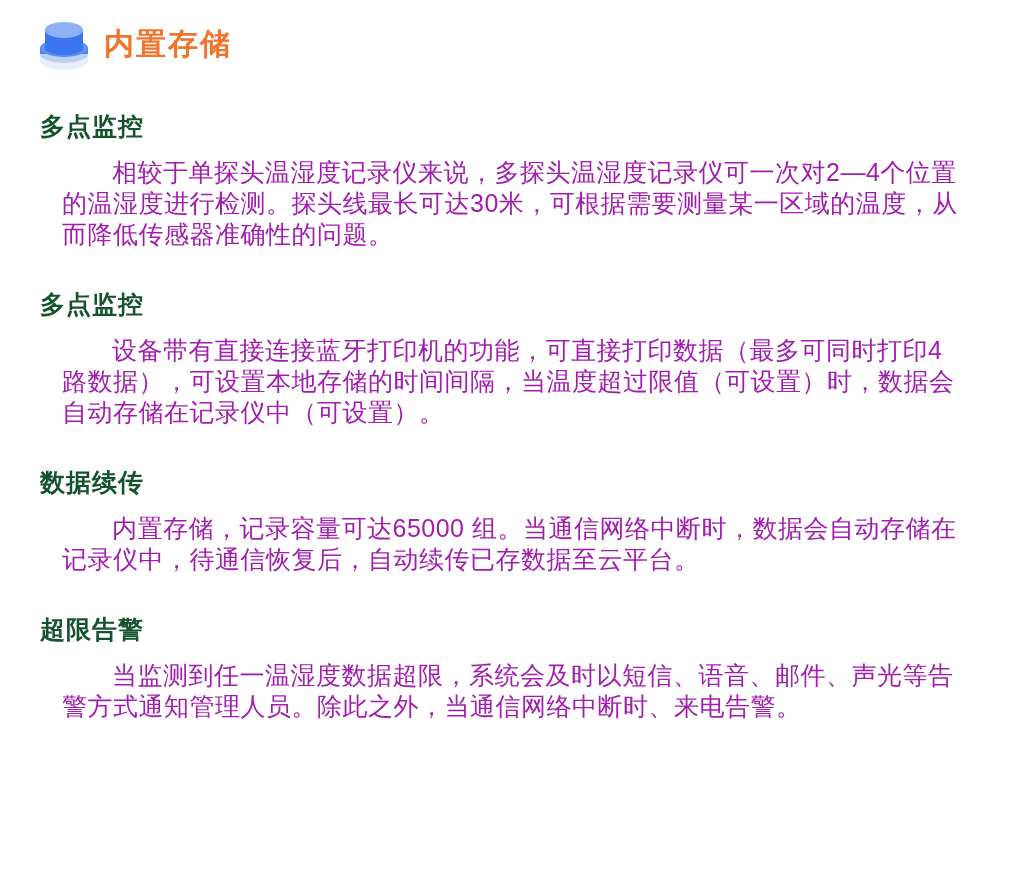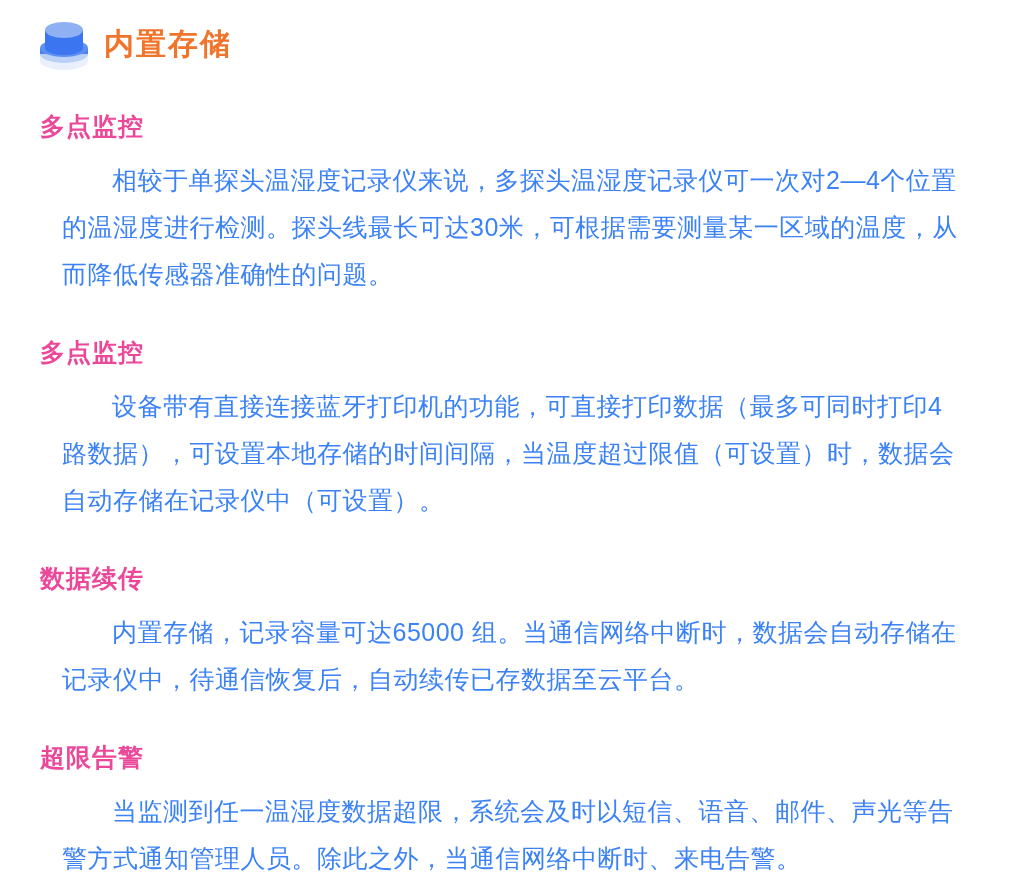--- a/index.html
+++ b/index.html
@@ -21,30 +21,30 @@
   }
   .db-icon { width: 52px; height: 54px; display: block; }
   .page-title {
     color: #F1742B;
     font-size: 30px;
     font-weight: bold;
     letter-spacing: 2px;
   }
 
   .section-heading {
-    color: #ec4899;
+    color: #14532d;
     font-size: 25px;
     font-weight: bold;
     margin: 38px 0 14px 40px;
     letter-spacing: 1px;
   }
   .section-body {
-    color: #3b82f6;
+    color: #a21caf;
     font-size: 25px;
-    line-height: 47px;
+    line-height: 31px;
     margin: 0 64px 0 62px;
     text-indent: 2em;
     letter-spacing: 0.5px;
   }
 </style>
 </head>
 <body>
 
 <div class="page">
 

